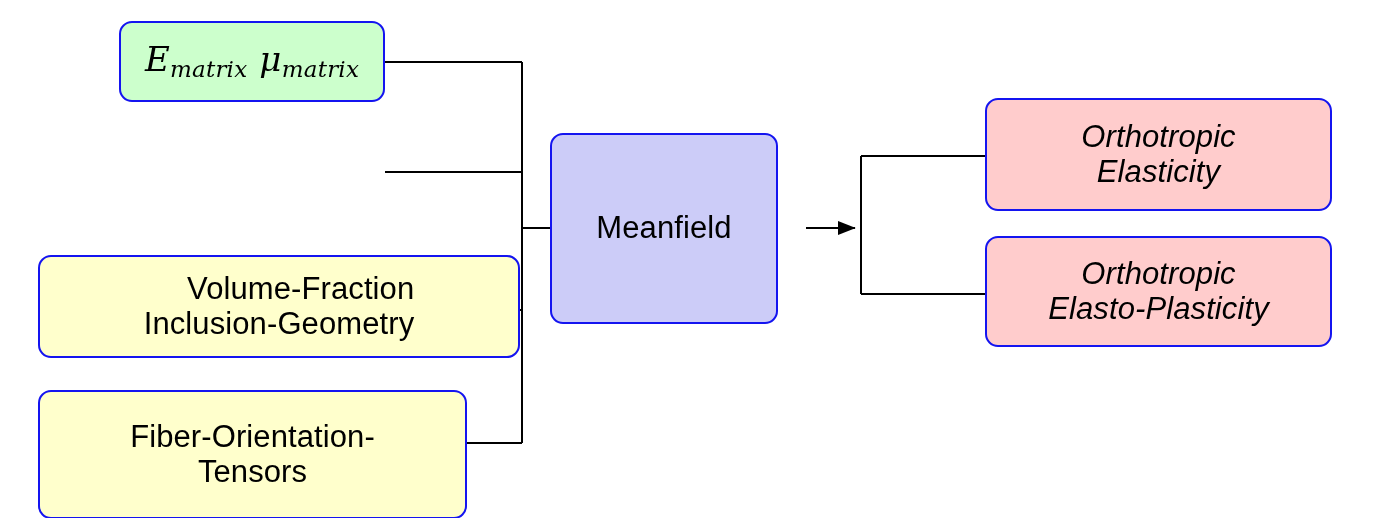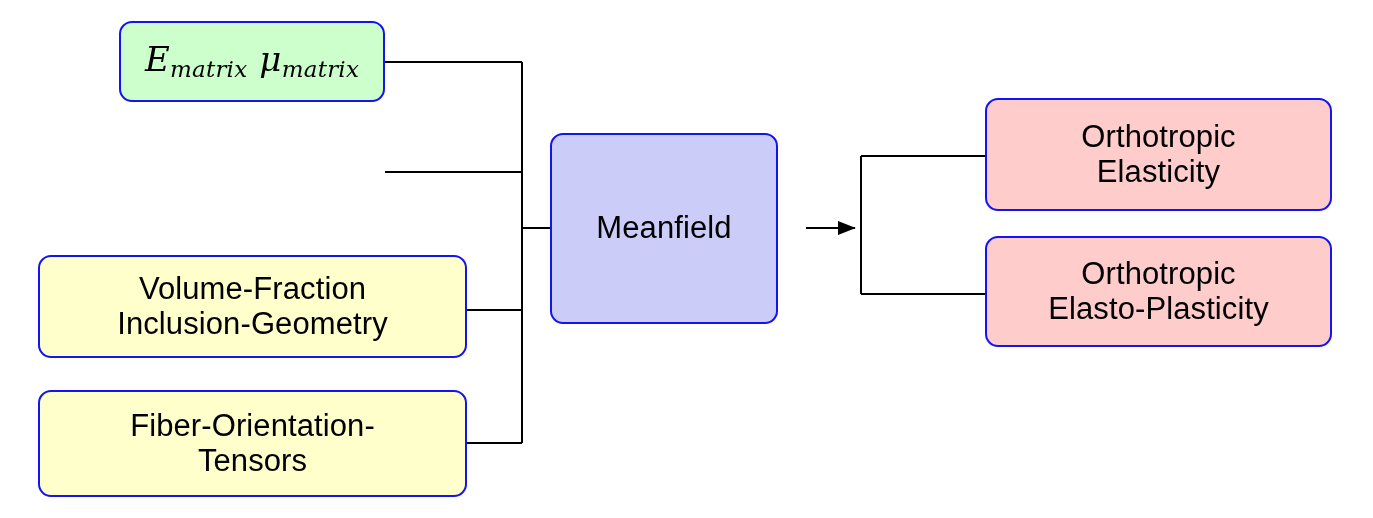--- a/index.html
+++ b/index.html
@@ -39,20 +39,21 @@
     background: #ccffcc;
   }
   .node-yellow {
     background: #ffffcc;
   }
   .node-blue {
     background: #ccccf8;
   }
   .node-pink {
     background: #ffcccc;
+    font-style: italic;
   }
   .label-plain {
     font-family: "Liberation Sans", sans-serif;
     font-size: 31px;
     letter-spacing: 0.1px;
     white-space: pre-line;
   }
   .label-math {
     font-family: "DejaVu Serif", serif;
     font-style: italic;
@@ -69,22 +70,22 @@
     letter-spacing: 0.2px;
   }
   .label-math .gap {
     display: inline-block;
     width: 12px;
   }
 
   
   #node-e-matrix { left: 119px; top: 21px;  width: 266px; height: 81px; }
   #node-e-fiber  { left: 119px; top: 133px; width: 266px; height: 79px; }
-  #node-volume-fraction { left: 38px; top: 255px; width: 429px; height: 103px; }
-  #node-fiber-orientation { left: 38px; top: 390px; width: 429px; height: 107px; }
+  #node-volume-fraction { left: 38px; top: 255px; width: 482px; height: 103px; text-align: right; }
+  #node-fiber-orientation { left: 38px; top: 390px; width: 429px; height: 129px; }
   #node-meanfield { left: 550px; top: 133px; width: 228px; height: 191px; }
   #node-ortho-elasticity { left: 985px; top: 98px;  width: 347px; height: 113px; }
   #node-ortho-elasto-plasticity { left: 985px; top: 236px; width: 347px; height: 111px; }
 </style>
 </head>
 <body>
 
 <div id="diagram">
 
   <svg class="edge-layer" width="1373" height="518" viewBox="0 0 1373 518">

